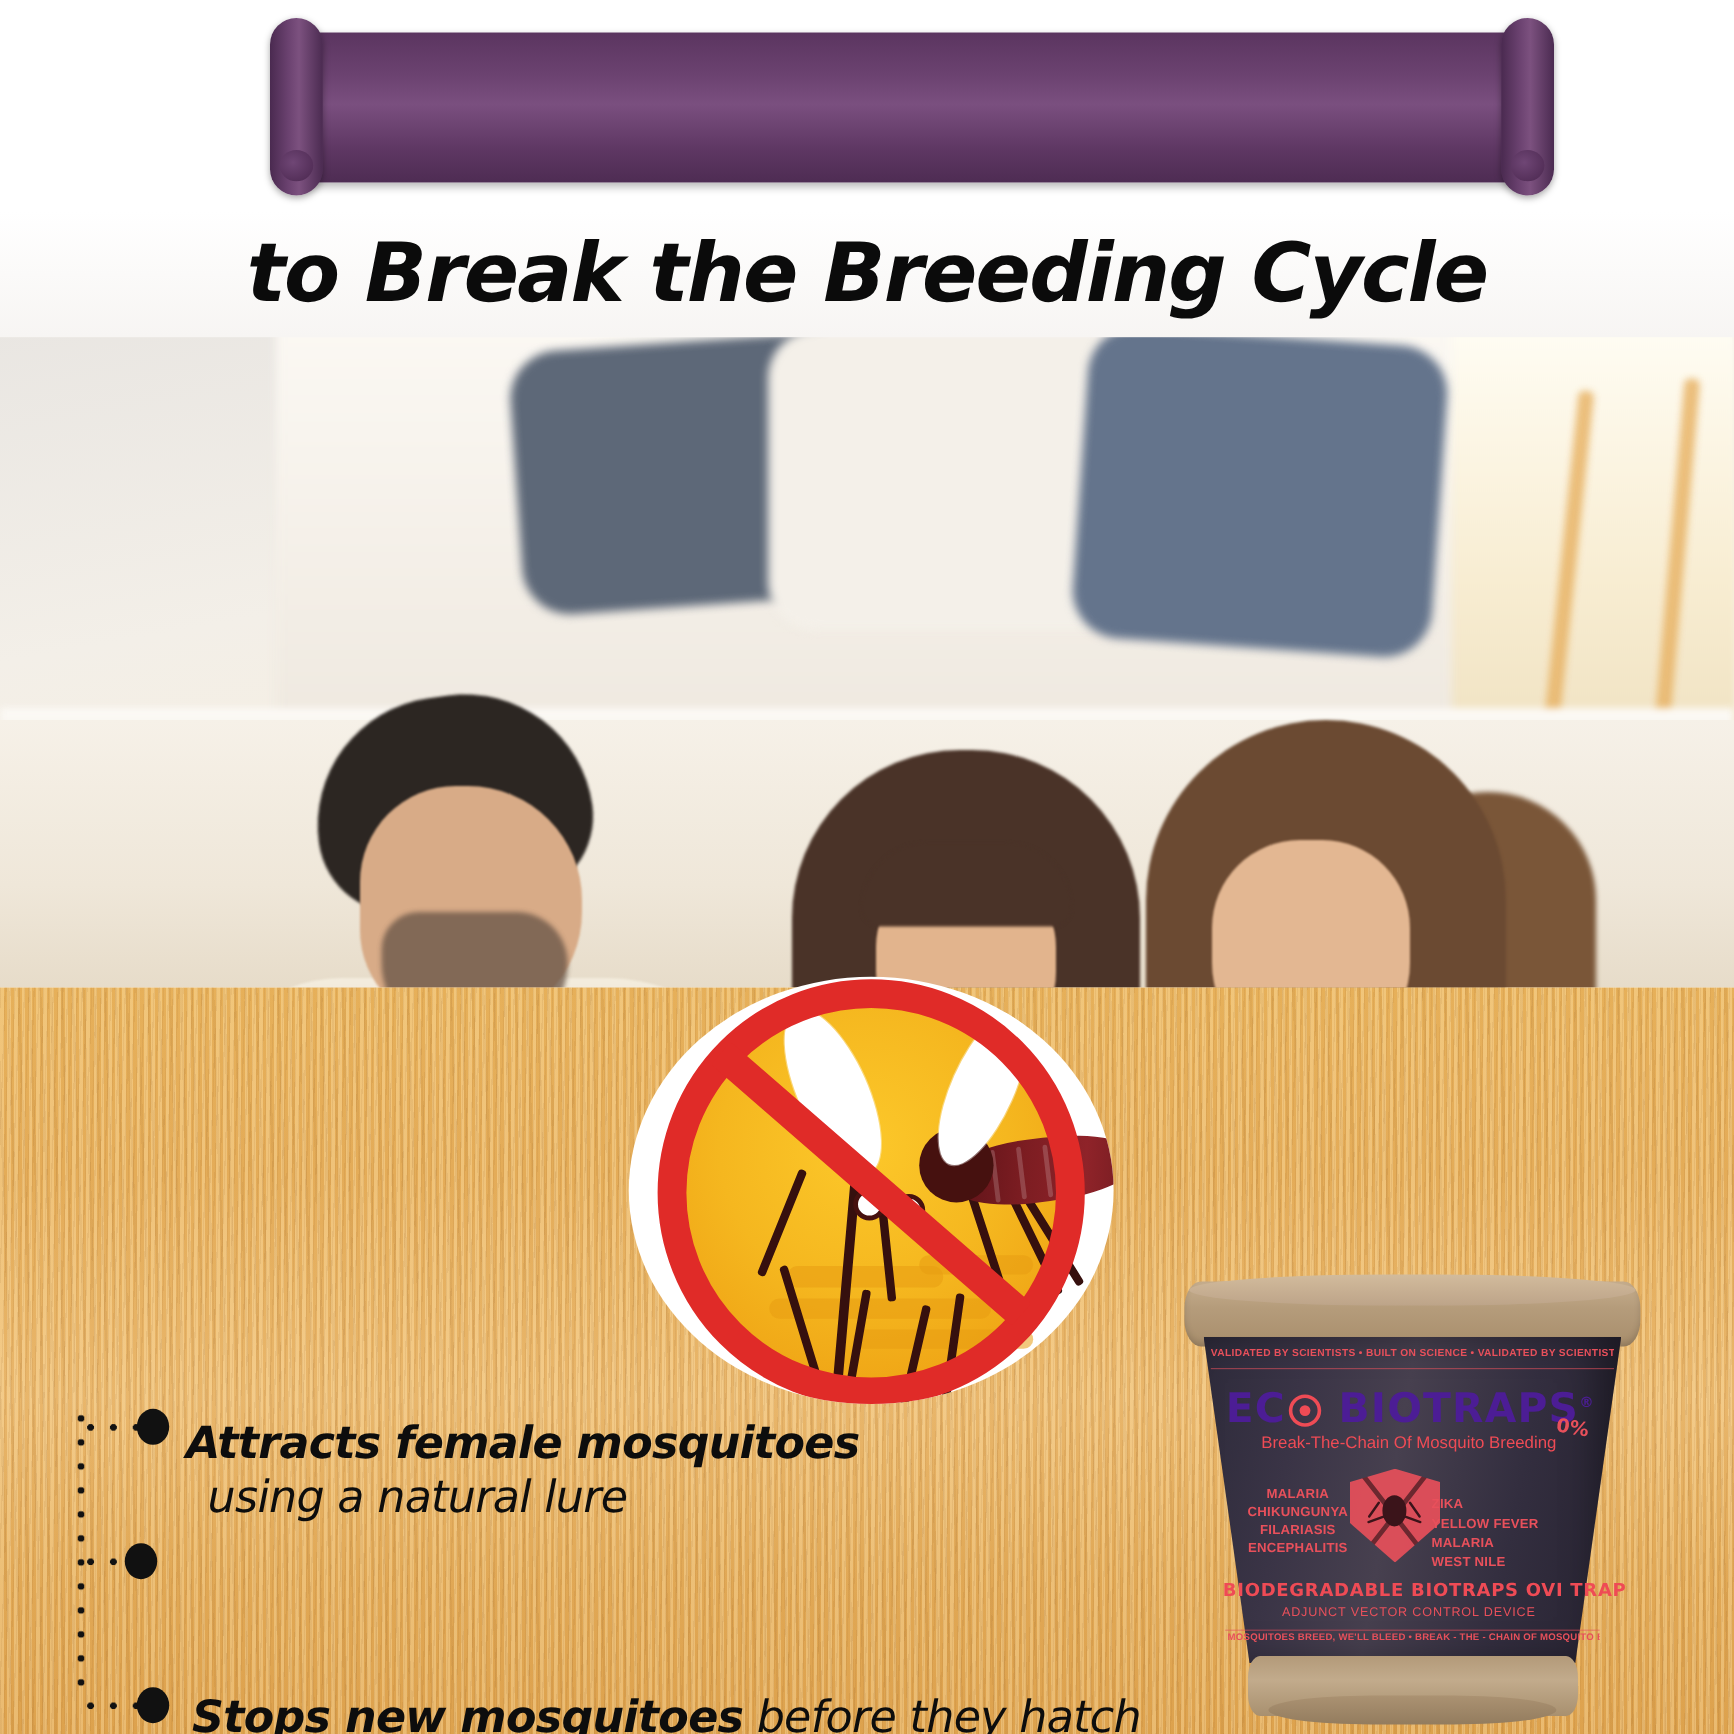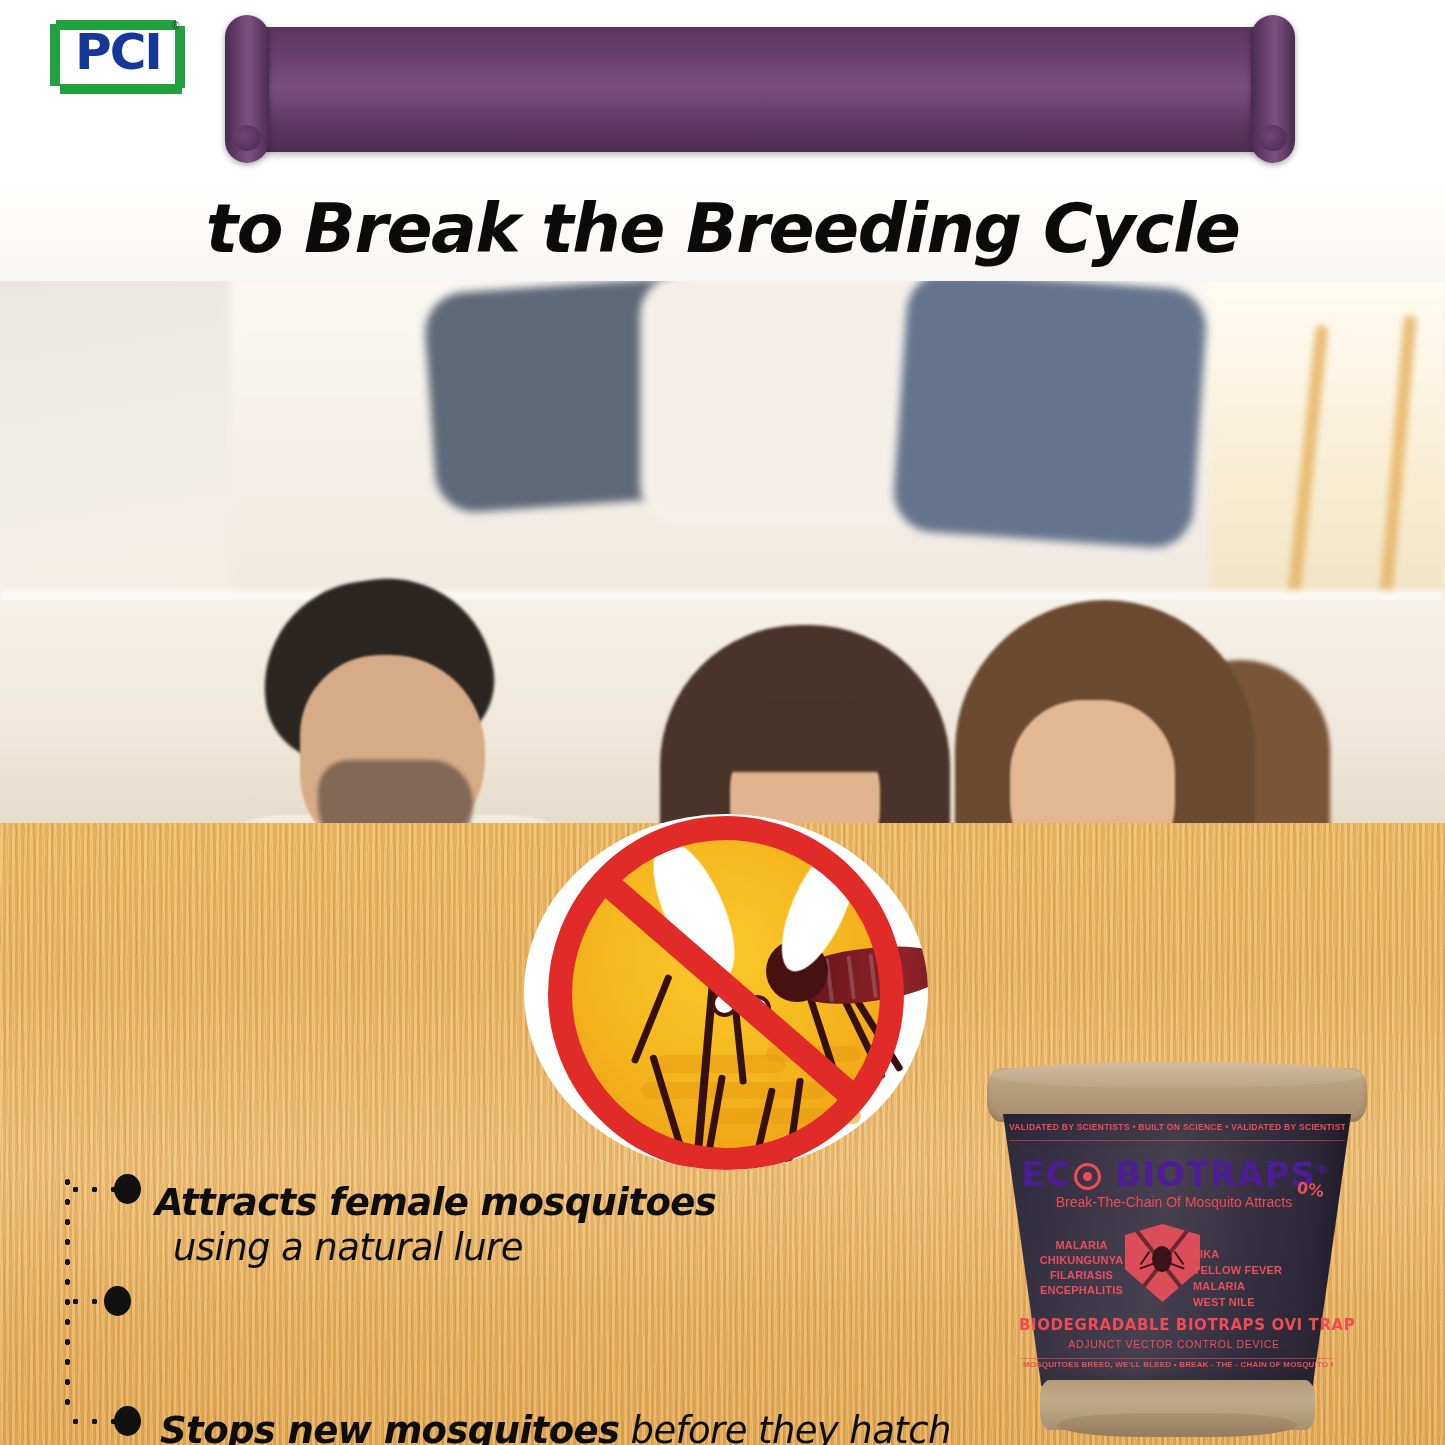--- a/index.html
+++ b/index.html
@@ -219,30 +219,20 @@
     color:#e8505b; font-family:"Liberation Sans", sans-serif; font-size:10.5px;
     letter-spacing:.7px; white-space:nowrap; }
 </style>
 </head>
 <body>
 
 <div id="page">
 
   <div class="header-band">
 
-    <div class="pci-logo">
-      <div class="pci-frame">
-        <i class="t"></i>
-          <i class="b"></i>
-          <i class="l"></i>
-          <i class="r"></i>
-      </div>
-      <div class="pci-text">PCI</div>
-      <div class="pci-reg">®</div>
-    </div>
 
     <div class="scroll-banner">
       <div class="scroll-body"></div>
       <div class="scroll-roll left">
         <div class="roll-cap"></div>
       </div>
       <div class="scroll-roll right">
         <div class="roll-cap"></div>
       </div>
     </div>
@@ -343,21 +333,21 @@
     <div class="cup-body"></div>
 
     <div class="band-top">VALIDATED BY SCIENTISTS  •  BUILT ON SCIENCE  •  VALIDATED BY SCIENTISTS  •  BUILT ON SCIENCE  •  VALIDATED BY SCIENTISTS</div>
     <div class="band-line bl1"></div>
 
     <div class="brand">
       <span>EC</span><span class="eco-o"></span> <span>BIOTRAPS</span><span class="brand-reg">®</span>
     </div>
 
     <div class="zero">0%</div>
-    <div class="tagline">Break-The-Chain Of Mosquito Attracts</div>
+    <div class="tagline">Break-The-Chain Of Mosquito Breeding</div>
 
     <div class="disease-l" style="white-space:pre-line;"><span>MALARIA
 CHIKUNGUNYA
 FILARIASIS
 ENCEPHALITIS</span></div>
 
     <div class="shield">
       <div class="shield-sword sa"></div>
       <div class="shield-sword sb"></div>
       <div class="shield-bug">

